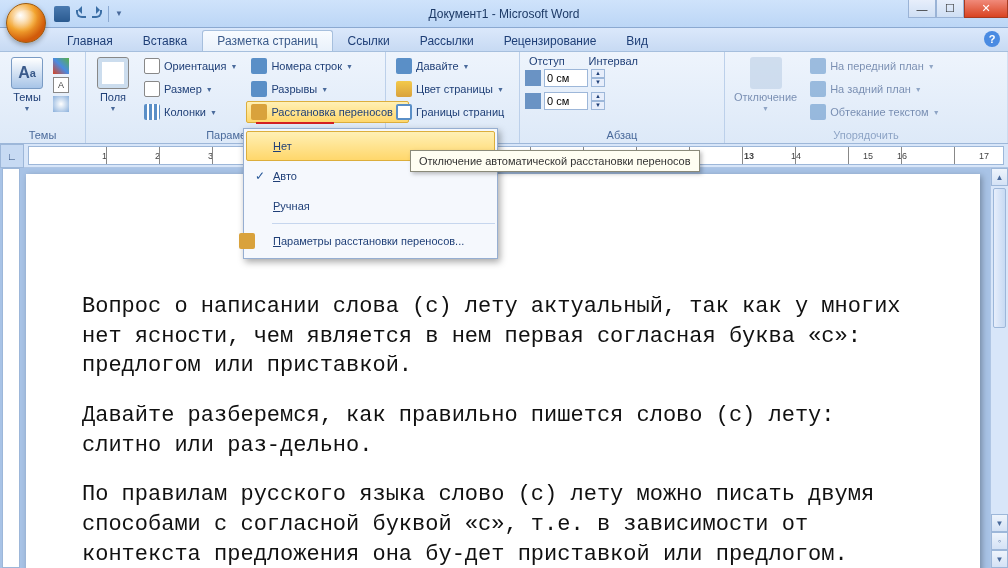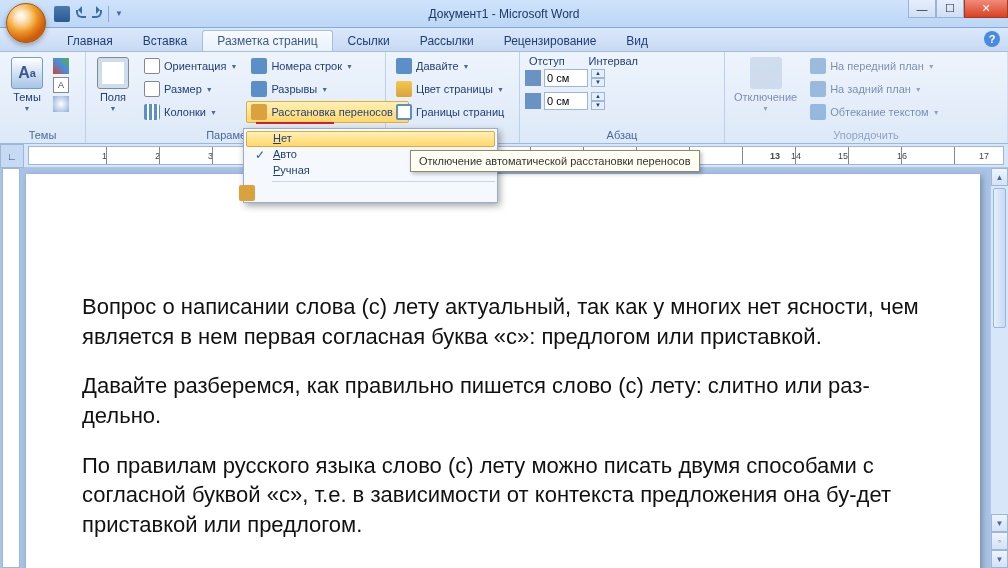--- a/index.html
+++ b/index.html
@@ -38,23 +38,23 @@
 .spin .arrows{width:14px;display:flex;flex-direction:column}
 .spin .arr{height:9px;border:1px solid #9db7d9;background:#e7eefb;font-size:6px;line-height:7px;text-align:center}
 .ruler-bar{height:24px;background:#d8e6f9;display:flex;position:relative;border-bottom:1px solid #b0c6e4}
 .ruler-corner{width:24px;height:24px;background:#c7daf3;border:1px solid #9db7d9;display:flex;align-items:center;justify-content:center;font-size:10px;color:#2a4a7a}
 .ruler{flex:1;background:#fff;margin:2px 4px;border:1px solid #9db7d9;position:relative;font-size:8px;color:#555;overflow:hidden}
 .ruler .tick{position:absolute;top:0;height:100%;width:1px;background:#888}
 .ruler .num{position:absolute;top:4px;font-size:9px;color:#444}
 .doc-area{position:absolute;top:168px;left:0;right:0;bottom:0;background:#a8c3e6;overflow:hidden}
 .v-ruler{position:absolute;left:2px;top:0;width:18px;bottom:0;background:#fff;border:1px solid #9db7d9}
 .page{position:absolute;left:26px;top:6px;width:954px;height:700px;background:#fff;box-shadow:2px 2px 6px rgba(0,0,0,.3);padding:118px 56px 40px 56px}
-.page p{font-family:Liberation Sans, sans-serif;font-size:22px;color:#111;line-height:1.35;margin-bottom:20px;text-align:left;user-select:text}
+.page p{font-family:Liberation Mono, monospace;font-size:22px;color:#111;line-height:1.35;margin-bottom:20px;text-align:left;user-select:text}
 .dropdown{position:absolute;left:243px;top:128px;width:255px;background:#f5f8fd;border:1px solid #96aed1;box-shadow:2px 3px 7px rgba(0,0,0,.35);z-index:100;padding:2px}
-.dd-item{display:flex;align-items:flex-start;height:16px;font-size:11px;color:#1f3f77;border:1px solid transparent;border-radius:2px}
+.dd-item{display:flex;align-items:center;height:30px;font-size:11px;color:#1f3f77;border:1px solid transparent;border-radius:2px}
 .dd-item .chk{width:26px;display:flex;align-items:center;justify-content:center;font-size:12px;color:#2a5a9a}
 .dd-item.hl{background:linear-gradient(#fff0b5,#ffd76b);border-color:#dcae3c}
 .dd-item.hl .txt{position:relative}
 .redline{position:absolute;left:256px;top:122px;width:78px;height:2px;background:#d42020;z-index:99}
 .dd-sep{height:1px;background:#c6d6ee;margin:2px 0 2px 26px}
 .dd-item .ic{width:16px;height:16px;background:#6a93c4;margin:0 5px 0 -21px;border-radius:2px}
 .dd-item.with-ic .chk{width:26px}
 .tooltip{position:absolute;left:410px;top:150px;background:#fffef2;border:1px solid #8a8a7a;padding:4px 8px;font-size:11px;color:#333;z-index:101;box-shadow:2px 2px 4px rgba(0,0,0,.25)}
 .u{text-decoration:underline}
 .scrollbar-v{position:absolute;right:0;top:168px;bottom:0;width:18px;background:#d8e6f9;border-left:1px solid #b0c6e4}
@@ -255,25 +255,25 @@
       <div class="num" style="left: 444px;">8</div>
       <div class="tick" style="left: 448px;"></div>
       <div class="num" style="left: 497px;">9</div>
       <div class="tick" style="left: 501px;"></div>
       <div class="num" style="left: 550px;">10</div>
       <div class="tick" style="left: 554px;"></div>
       <div class="num" style="left: 603px;">11</div>
       <div class="tick" style="left: 607px;"></div>
       <div class="num" style="left: 656px;">12</div>
       <div class="tick" style="left: 660px;"></div>
-      <div class="num" style="left: 741px; font-weight: bold;">13</div>
+      <div class="num" style="left: 715px; font-weight: bold;">13</div>
       <div class="tick" style="left: 713px;"></div>
       <div class="num" style="left: 762px;">14</div>
       <div class="tick" style="left: 766px;"></div>
-      <div class="num" style="left: 809px;">15</div>
+      <div class="num" style="left: 834px;">15</div>
       <div class="tick" style="left: 819px;"></div>
       <div class="num" style="left: 868px;">16</div>
       <div class="tick" style="left: 872px;"></div>
       <div class="num" style="left: 950px;">17</div>
       <div class="tick" style="left: 925px;"></div>
     </div>
 </div>
 
 <div class="doc-area">
   <div class="v-ruler"></div>
@@ -305,16 +305,17 @@
     </div>
   <div class="dd-item">
       <span class="chk"></span>
       <span class="txt"><span class="u">Р</span>учная</span>
     </div>
   <div class="dd-sep"></div>
   <div class="dd-item with-ic">
       <span class="chk">
         <div class="ic" style="background:#d9a23c"></div>
       </span>
+      <span class="txt"><span class="u">П</span>араметры расстановки переносов...</span>
     </div>
 </div>
 
 <div class="tooltip">Отключение автоматической расстановки переносов</div>
 
 </body></html>

